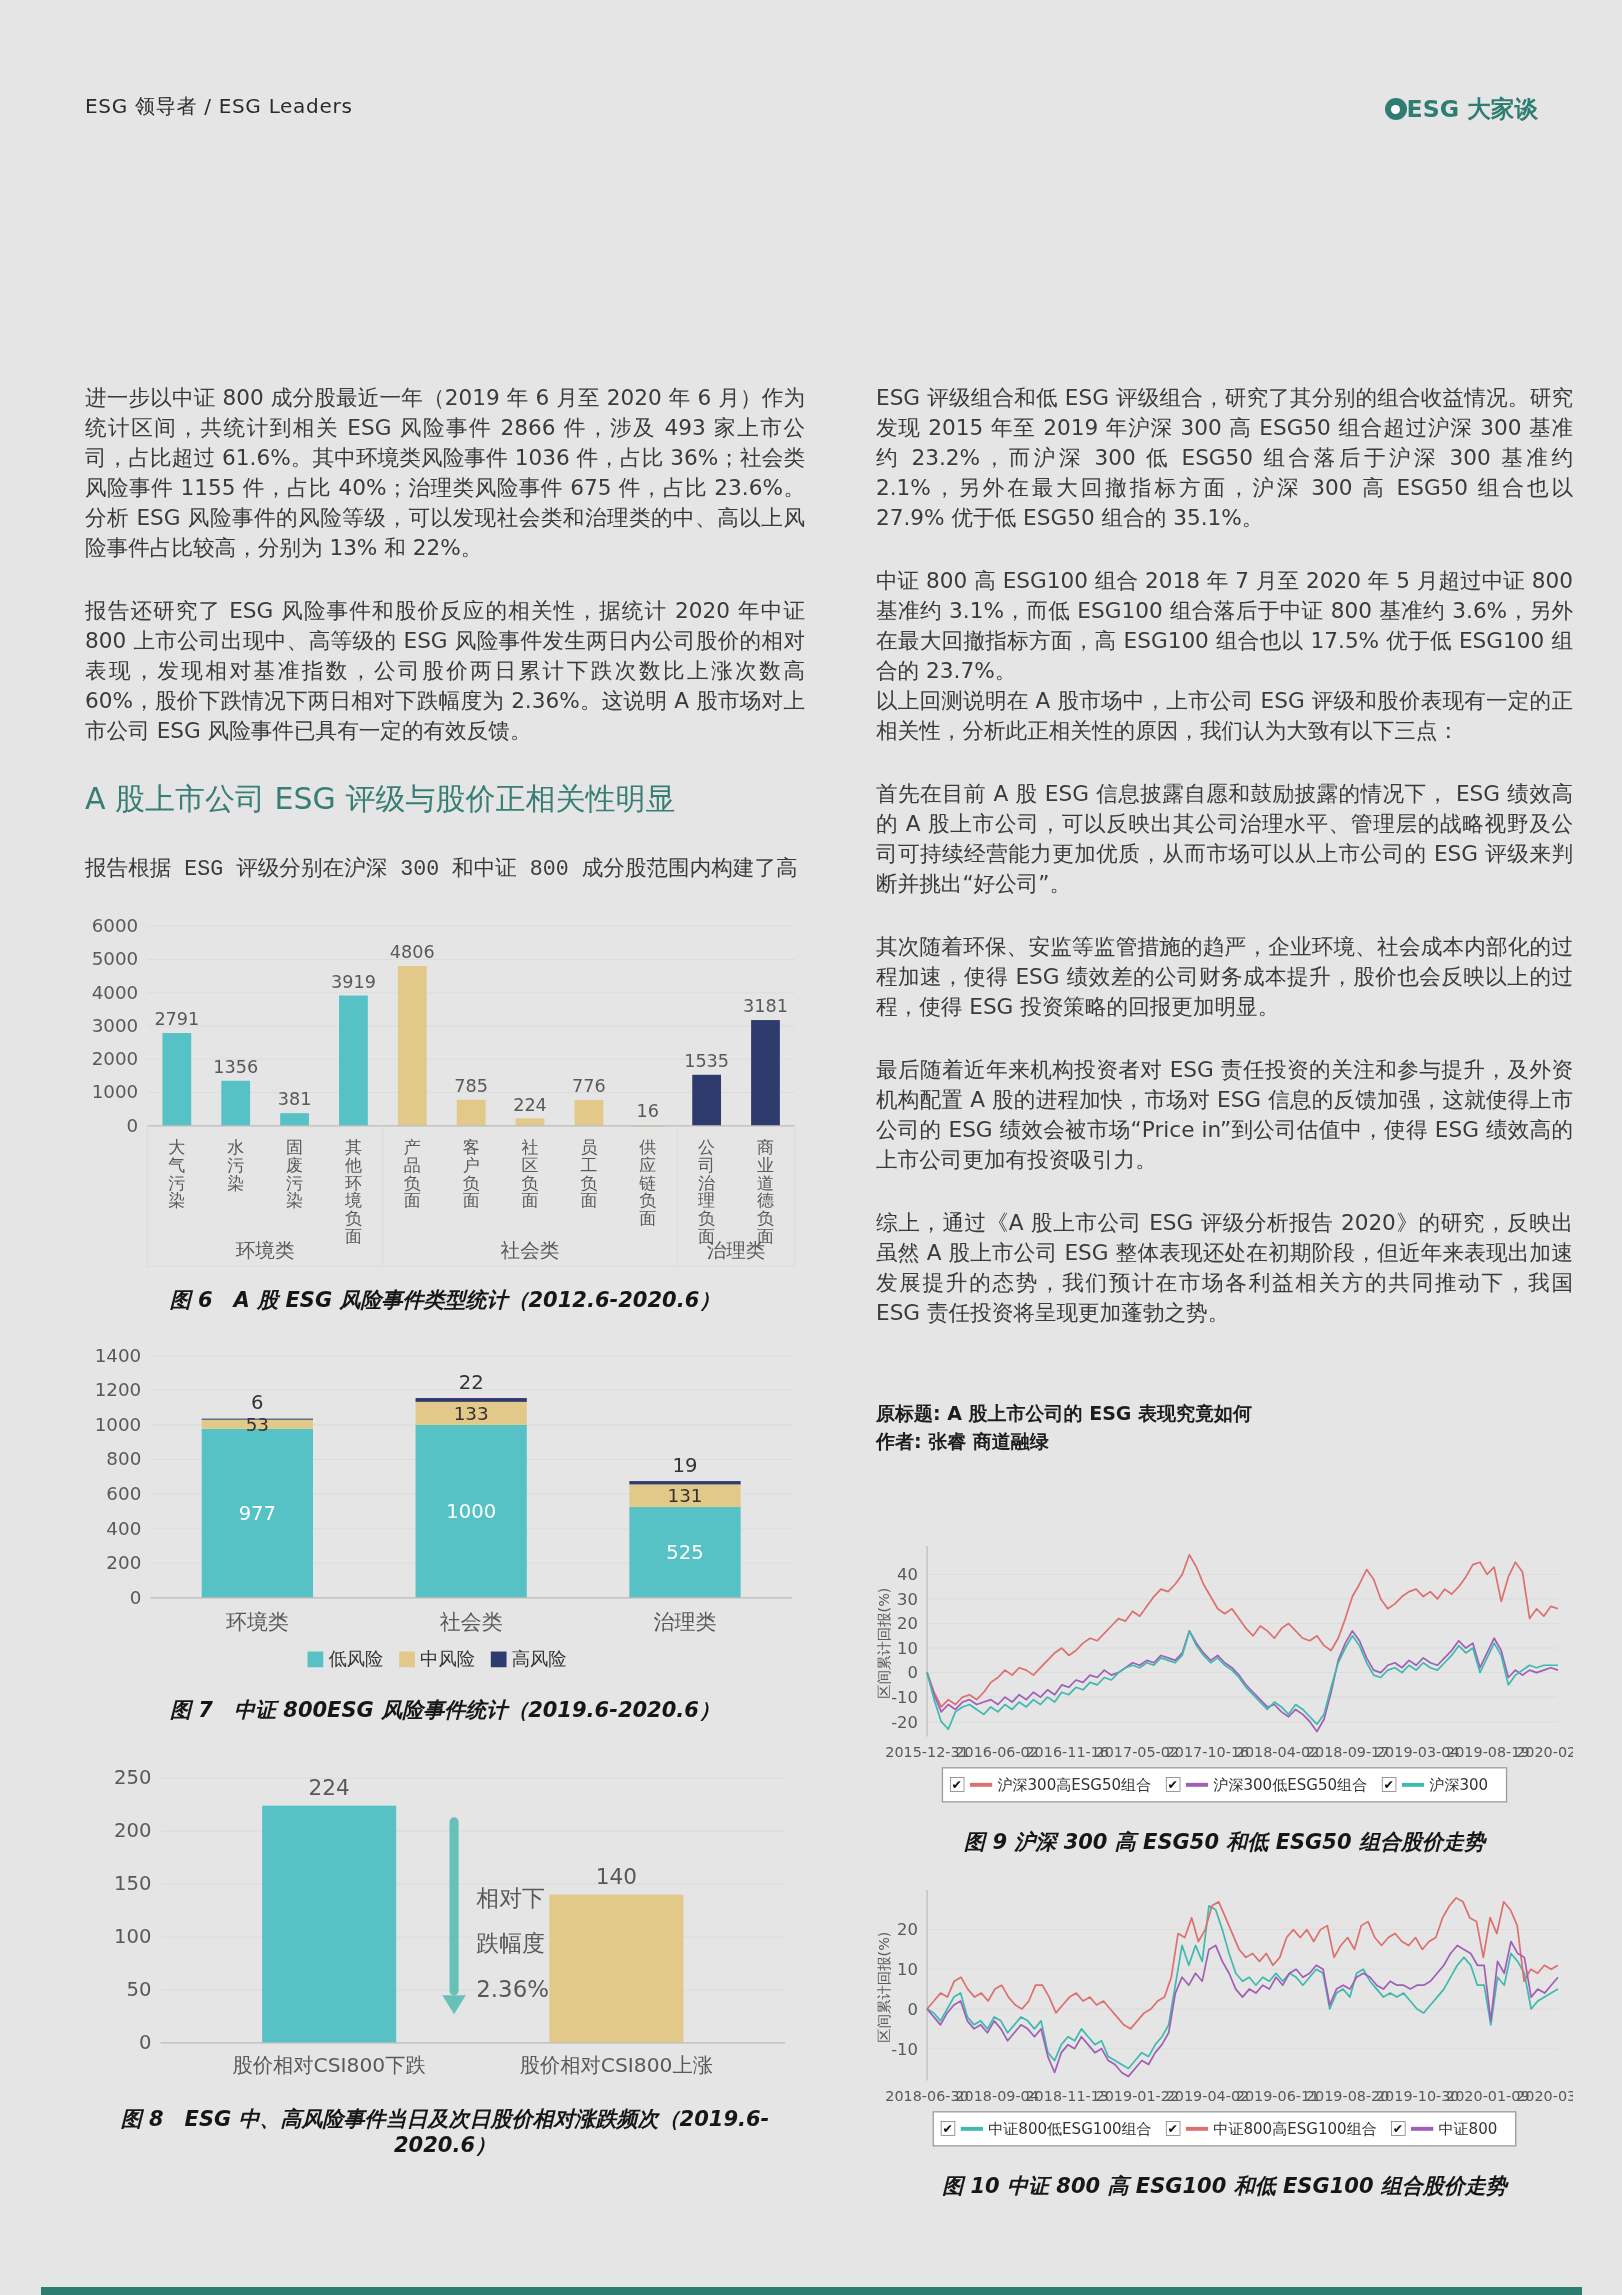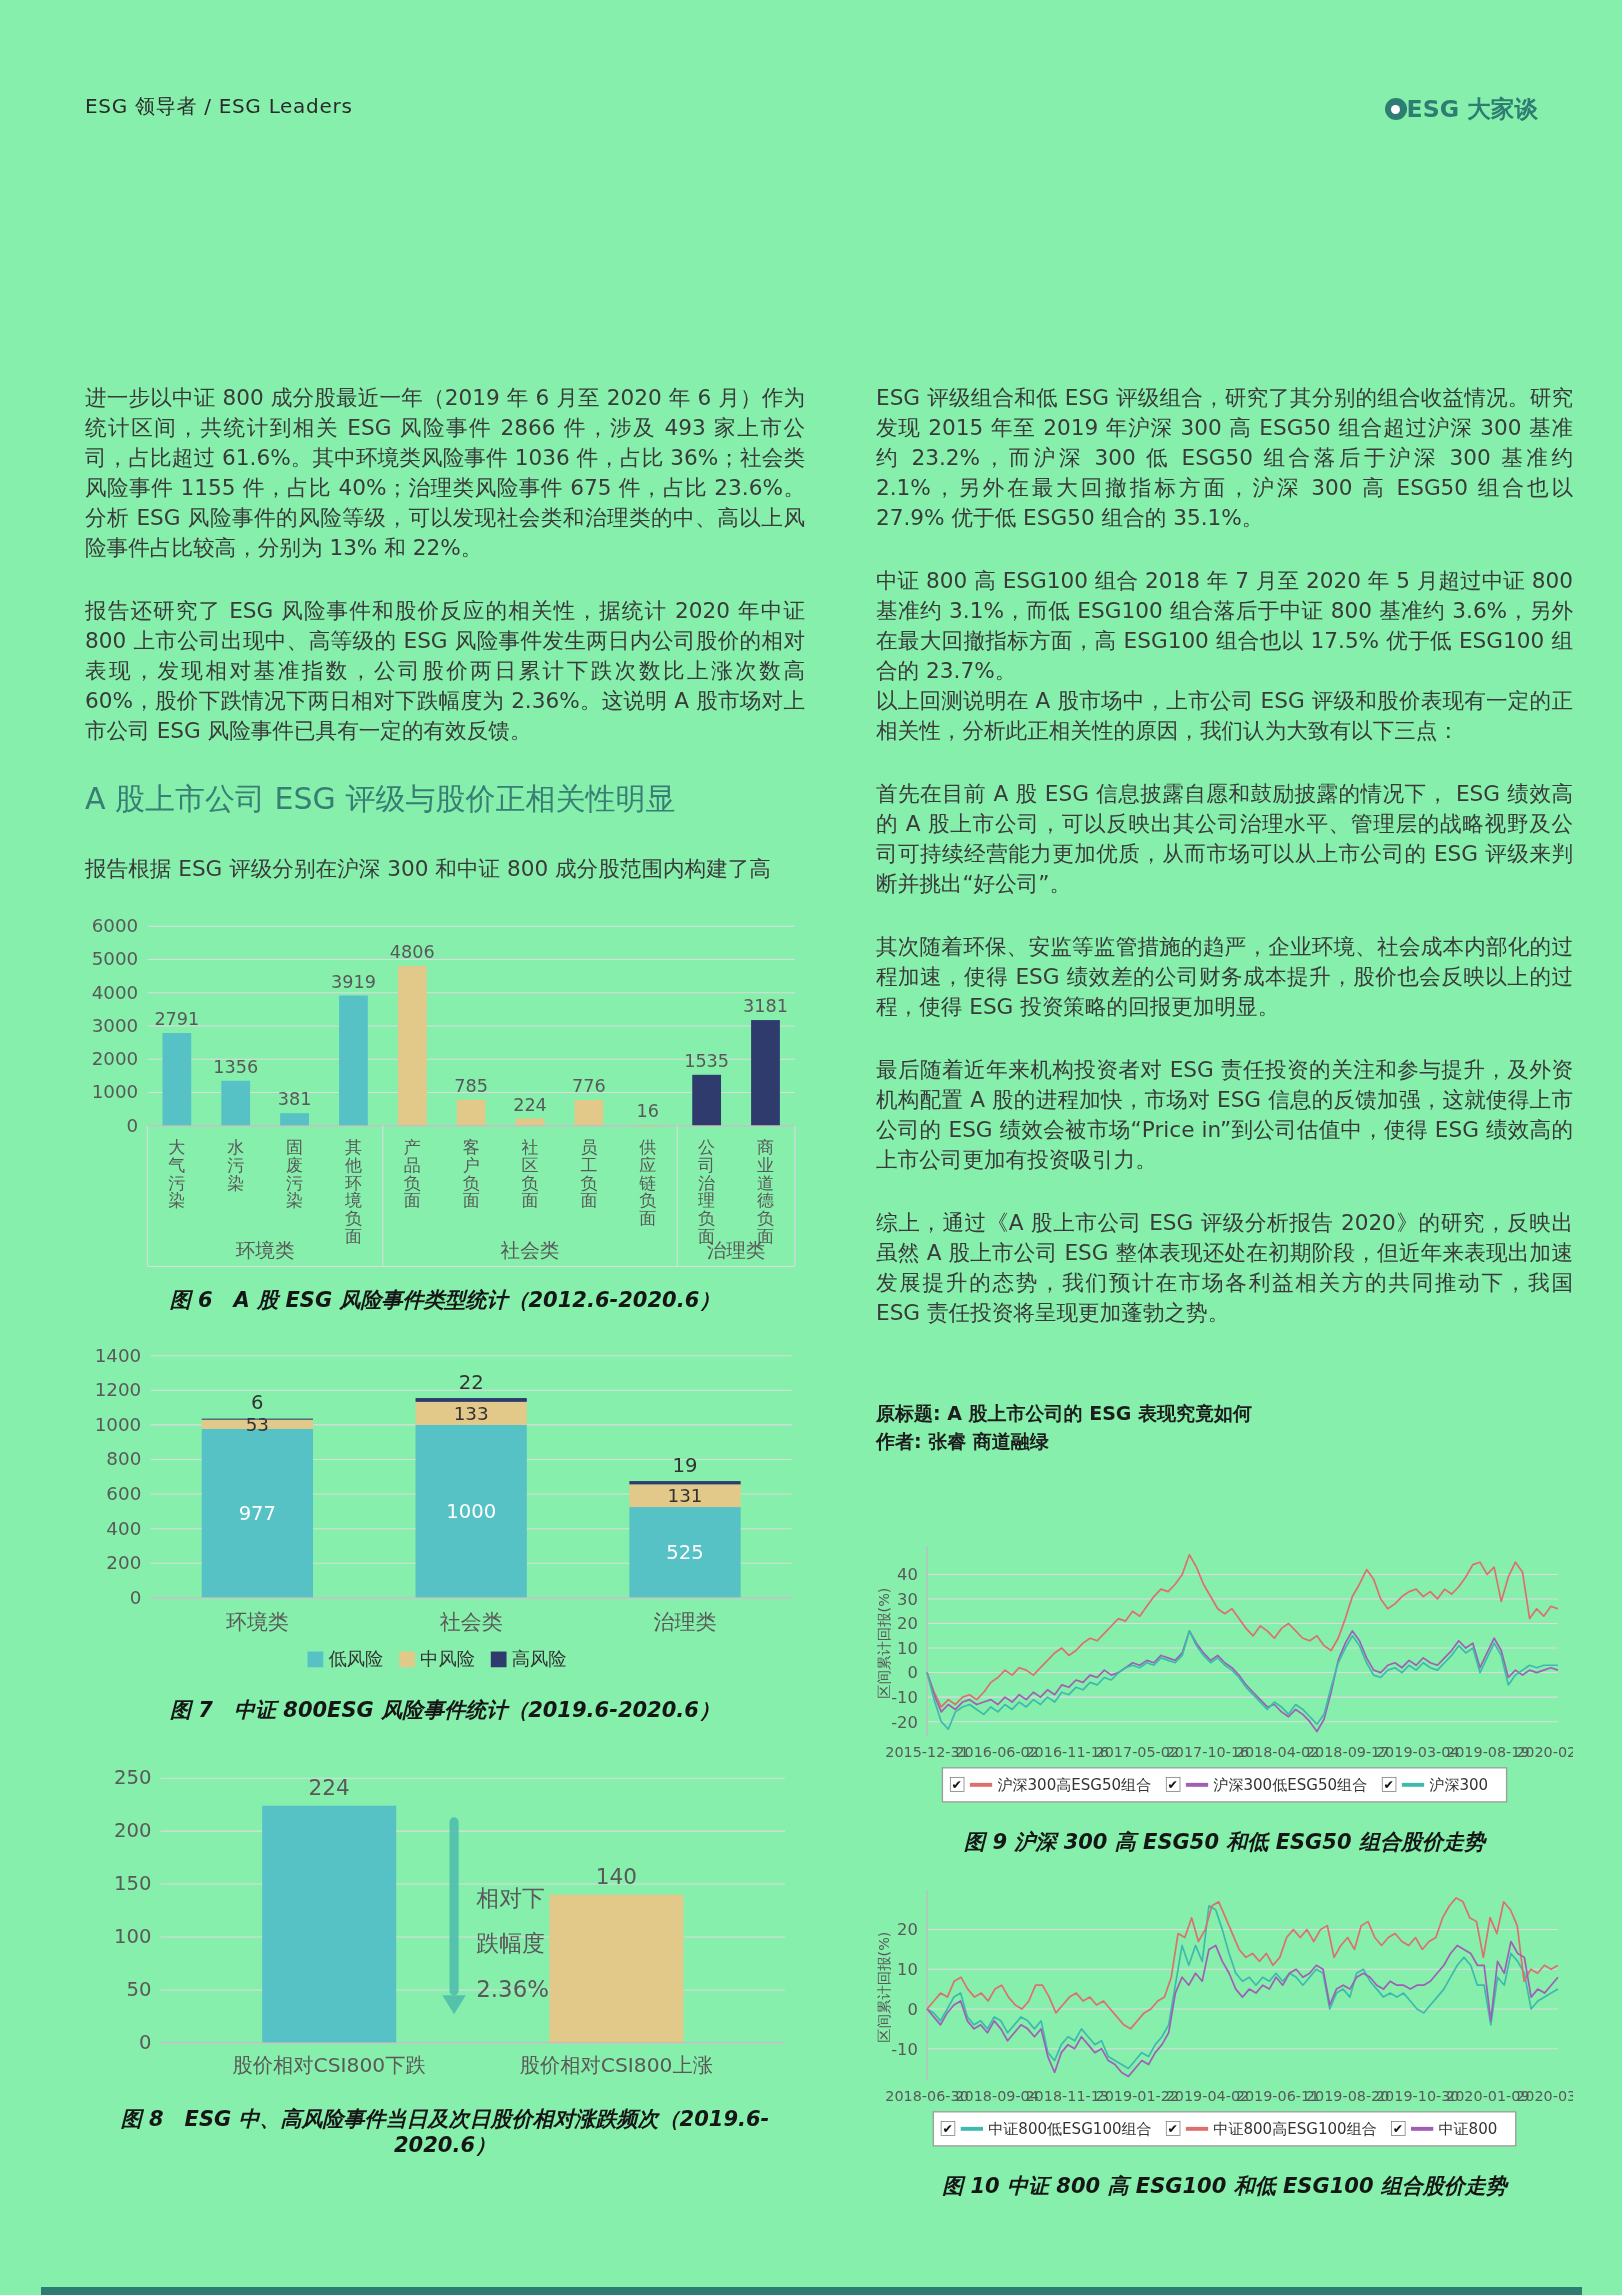--- a/index.html
+++ b/index.html
@@ -1,30 +1,30 @@
 <!DOCTYPE html>
 <html style="font-size:10.5px"><head>
 <meta charset="utf-8">
 <style>
   html,body{margin:0;padding:0;background:#888;}
-  .page{position:relative;width:1623px;height:2295px;background:#86efac;overflow:hidden;
+  .page{position:relative;width:1623px;height:2295px;background:#e5e5e5;overflow:hidden;
         font-family:"DejaVu Sans","Liberation Sans",sans-serif;color:#3a3a3a;}
   svg{font-family:"DejaVu Sans","Liberation Sans",sans-serif;}
   .header{position:absolute;top:93px;left:85px;right:85px;height:39px;}
   .header-left{float:left;font-size:20px;color:#2b2b2b;letter-spacing:0.7px;}
   .brand{float:right;display:flex;align-items:center;gap:0;color:#2e7d72;font-weight:700;font-size:23.6px;text-align:right;}
   .brand-dot{width:22px;height:22px;border-radius:50%;background:#2e7d72;display:inline-block;position:relative;}
   .brand-dot::after{content:"";position:absolute;left:6.5px;top:6.5px;width:9.2px;height:9.2px;border-radius:50%;background:#ffffff;}
   .col{position:absolute;top:383px;}
   .col-left{left:85px;width:720px;}
   .col-right{left:841px;width:697px;margin-left:35px;}
   p.body{font-size:21.6px;line-height:30px;text-align:justify;margin:0 0 33px 0;}
   p.body.nogap{margin-bottom:0;}
   h2.section{font-size:30px;line-height:39px;font-weight:400;color:#377e74;margin:29.4px 0 0 0;}
-  p.lead{font-size:21.6px;line-height:30px;margin:36px 0 0 0;}
+  p.lead{font-size:21.6px;line-height:30px;margin:36px 0 0 0;font-family:Liberation Mono, monospace;}
   figure{margin:0;}
   .fig6{margin-top:26px;}
   .fig7{margin-top:23px;}
   .fig8{margin-top:29.4px;}
   .fig9{margin-top:85px;}
   .fig10{margin-top:29.4px;}
   figcaption{font-size:21px;line-height:26px;font-weight:700;color:#161616;text-align:center;margin-top:11.8px;font-style:italic;}
   .source{margin-top:72px;font-size:19px;line-height:27.5px;font-weight:700;color:#1d1d1d;}
   .footer-rule{position:absolute;left:41px;right:41px;bottom:0;height:8.5px;background:#2e7d72;}
 </style>

